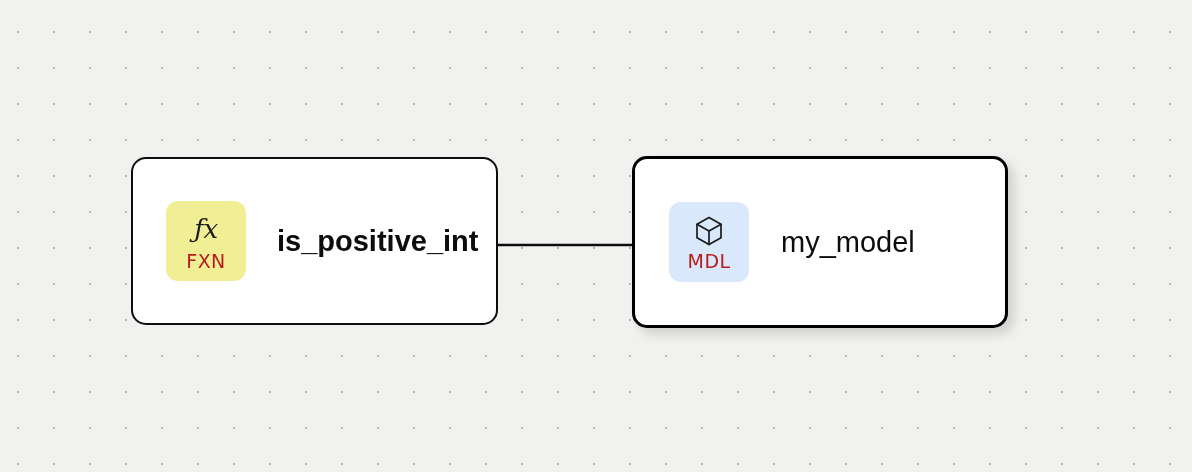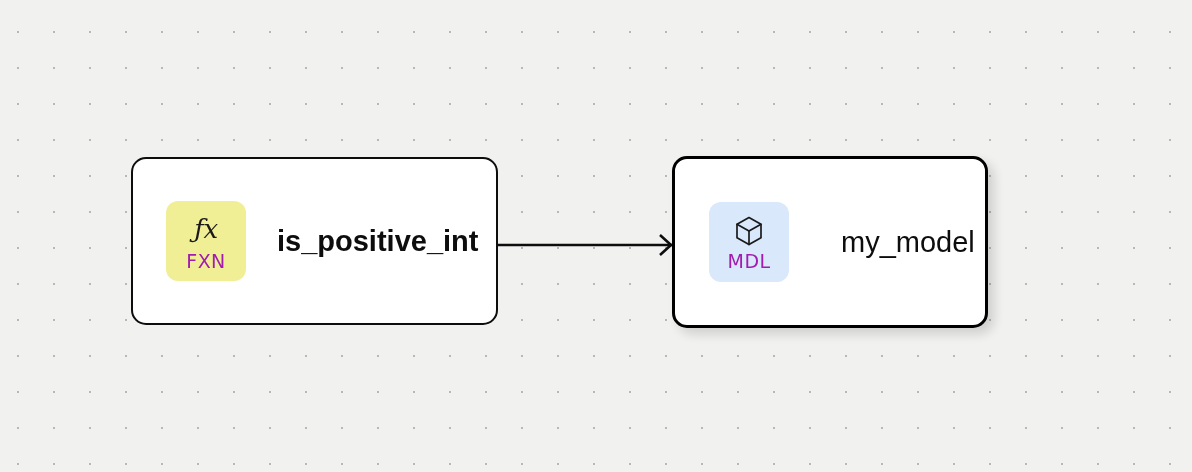--- a/index.html
+++ b/index.html
@@ -41,25 +41,24 @@
     box-shadow: 6px 6px 11px rgba(0, 0, 0, 0.14);
   }
 
   #node-fxn {
     left: 131px;
     top: 157px;
     width: 367px;
     height: 168px;
   }
   #node-mdl {
-    left: 672px;
+    left: 632px;
     top: 156px;
-    width: 316px;
+    width: 376px;
     height: 172px;
-    gap: 20px;
   }
 
   
   .badge {
     width: 80px;
     height: 80px;
     border-radius: 12px;
     display: flex;
     flex-direction: column;
     align-items: center;
@@ -85,21 +84,21 @@
     font-size: 26px;
     font-style: italic;
     line-height: 1;
     letter-spacing: -0.5px;
     padding-bottom: 2px;
     text-align: right;
   }
   .badge-caption {
     font-family: "DejaVu Sans", sans-serif;
     font-size: 19px;
-    color: #a21caf;
+    color: #b91c1c;
     line-height: 1;
     margin-top: 4px;
     letter-spacing: 0.4px;
     text-align: center;
   }
 
   
   .node-title {
     font-family: "Liberation Sans", sans-serif;
     font-size: 29px;

